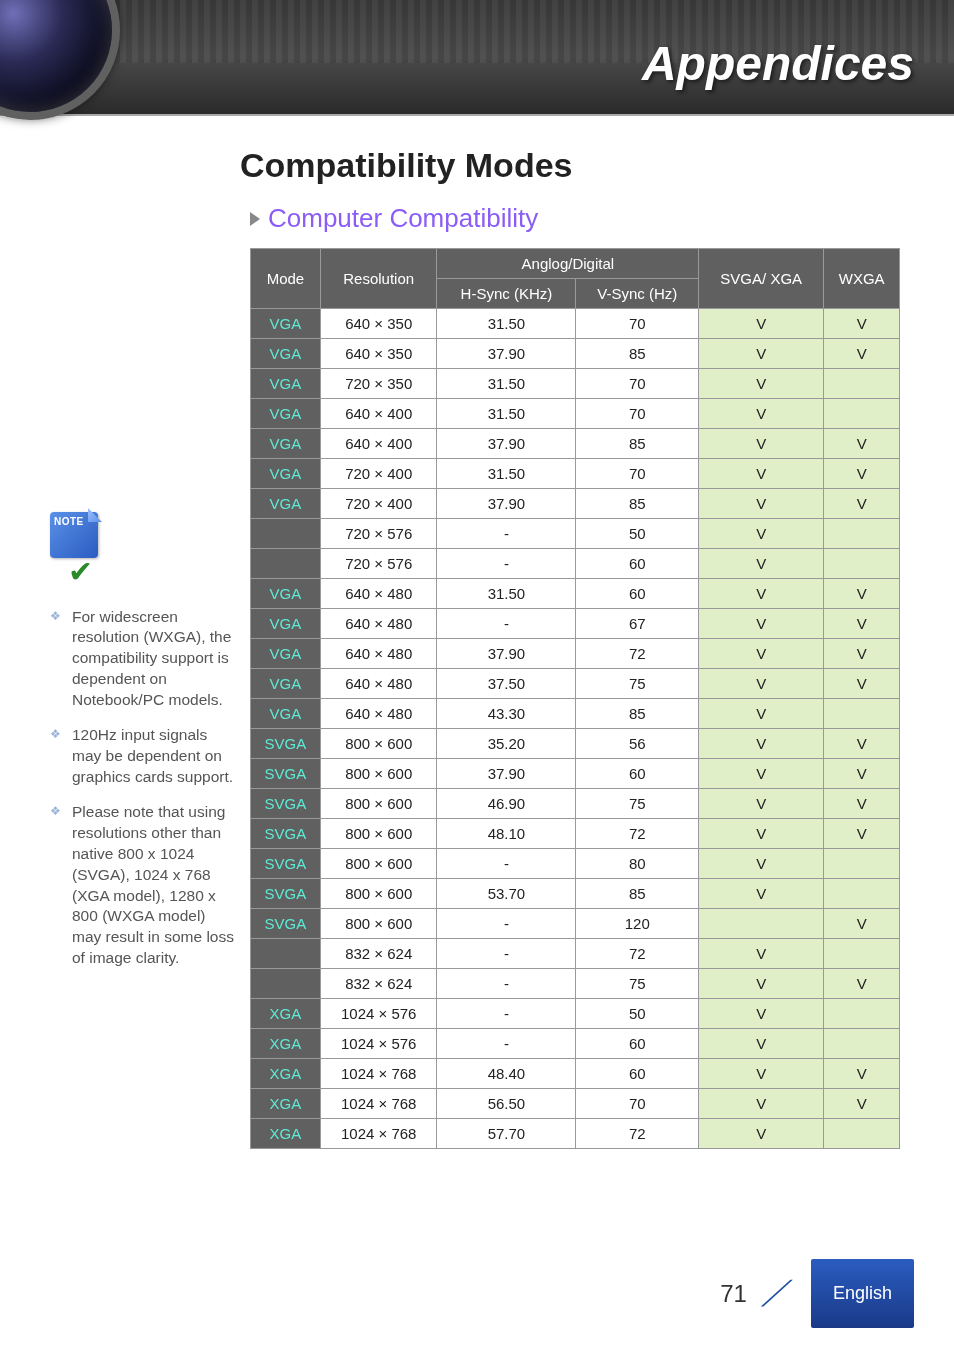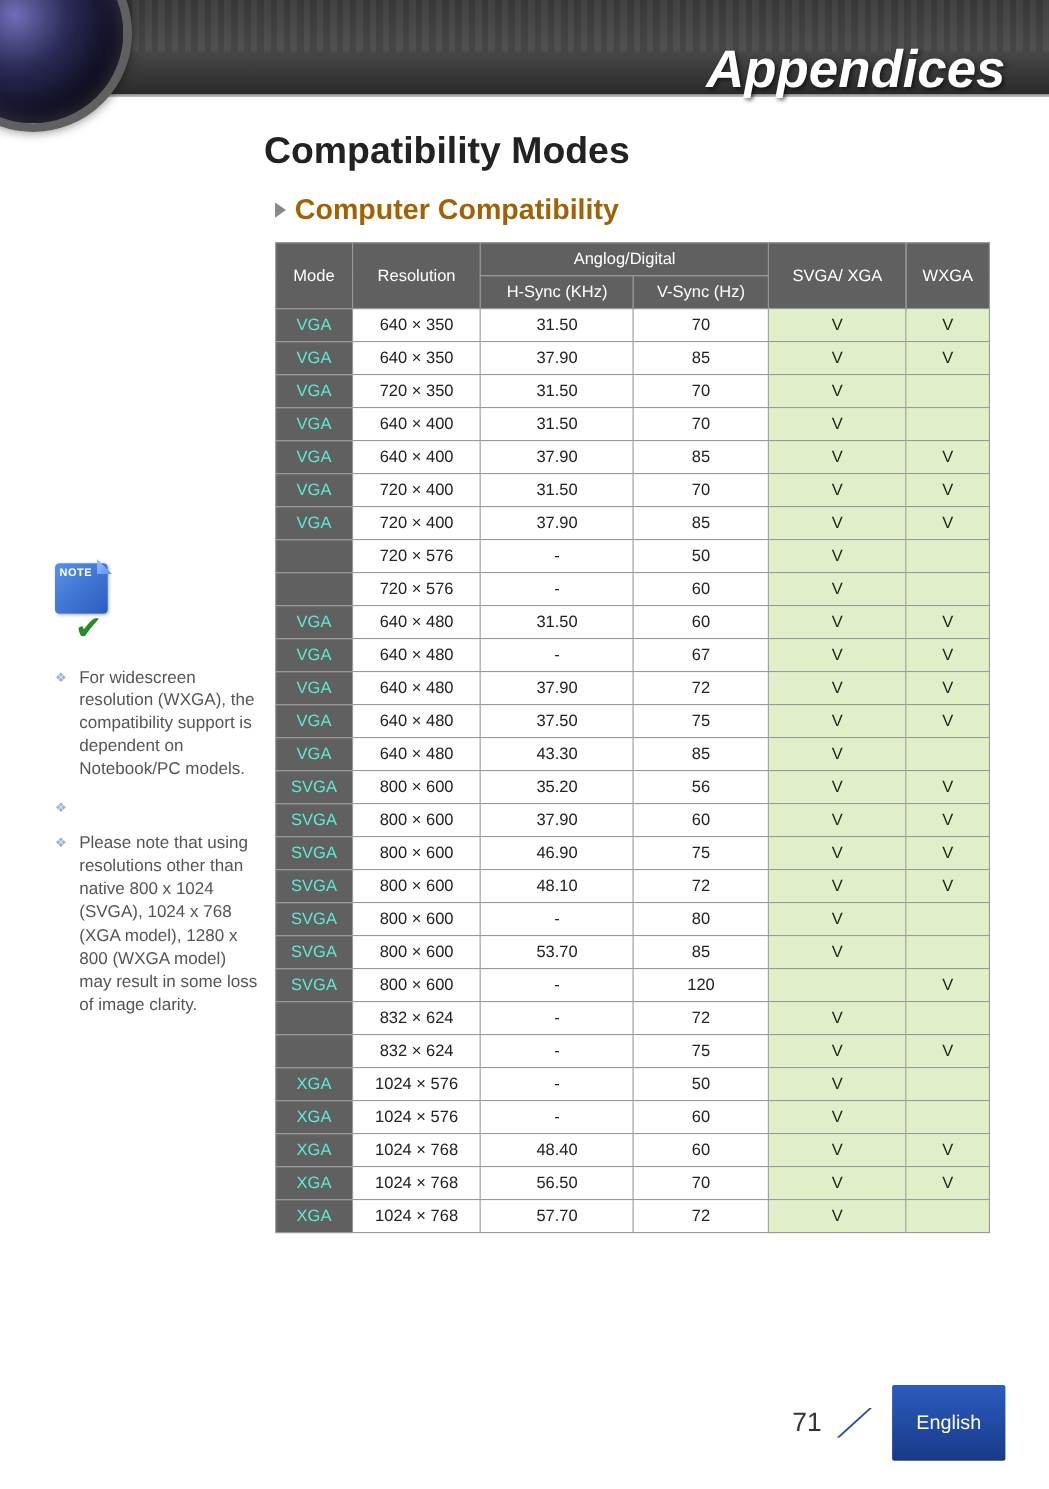--- a/index.html
+++ b/index.html
@@ -6,21 +6,21 @@
   body {
     width: 954px;
     height: 1354px;
     font-family: Arial, Helvetica, sans-serif;
     background: #fff;
     position: relative;
     overflow: hidden;
   }
   .header-band {
     position: relative;
-    height: 88px;
+    height: 116px;
     background: linear-gradient(to bottom, #3a3a3a 0%, #4a4a4a 50%, #2a2a2a 100%);
     border-bottom: 2px solid #aaa;
     text-decoration: underline;
   }
   .header-band::before {
     content: "";
     position: absolute;
     top: 0; left: 0; right: 0; height: 55%;
     background: repeating-linear-gradient(to right,
       rgba(255,255,255,0.04) 0 6px,
@@ -59,22 +59,22 @@
   }
   .h2-row { display: flex; align-items: center; gap: 8px; margin-bottom: 14px; }
   .tri {
     width: 0; height: 0;
     border-top: 7px solid transparent;
     border-bottom: 7px solid transparent;
     border-left: 10px solid #888;
   }
   .h2 {
     font-size: 26px;
-    font-weight: bold;
-    color: #a16207;
+    font-weight: normal;
+    color: #8b5cf6;
   }
 
   
   table {
     border-collapse: collapse;
     width: 650px;
     font-size: 15px;
   }
   th, td {
     border: 1px solid #999;
@@ -433,20 +433,21 @@
   <div class="note-badge">
     <div class="note-badge-paper">NOTE</div>
     <div class="note-check">✔</div>
   </div>
   <div class="note-item">
     <div class="diamond">❖</div>
     <div>For widescreen resolution (WXGA), the compatibility support is dependent on Notebook/PC models.</div>
   </div>
   <div class="note-item">
     <div class="diamond">❖</div>
+    <div>120Hz input signals may be dependent on graphics cards support.</div>
   </div>
   <div class="note-item">
     <div class="diamond">❖</div>
     <div>Please note that using resolu­tions other than native 800 x 1024 (SVGA), 1024 x 768 (XGA model), 1280 x 800 (WXGA model) may result in some loss of image clarity.</div>
   </div>
 </div>
 
 <div class="footer">
   <span class="page-num">71</span>
   <span class="swoosh">⟋</span>

